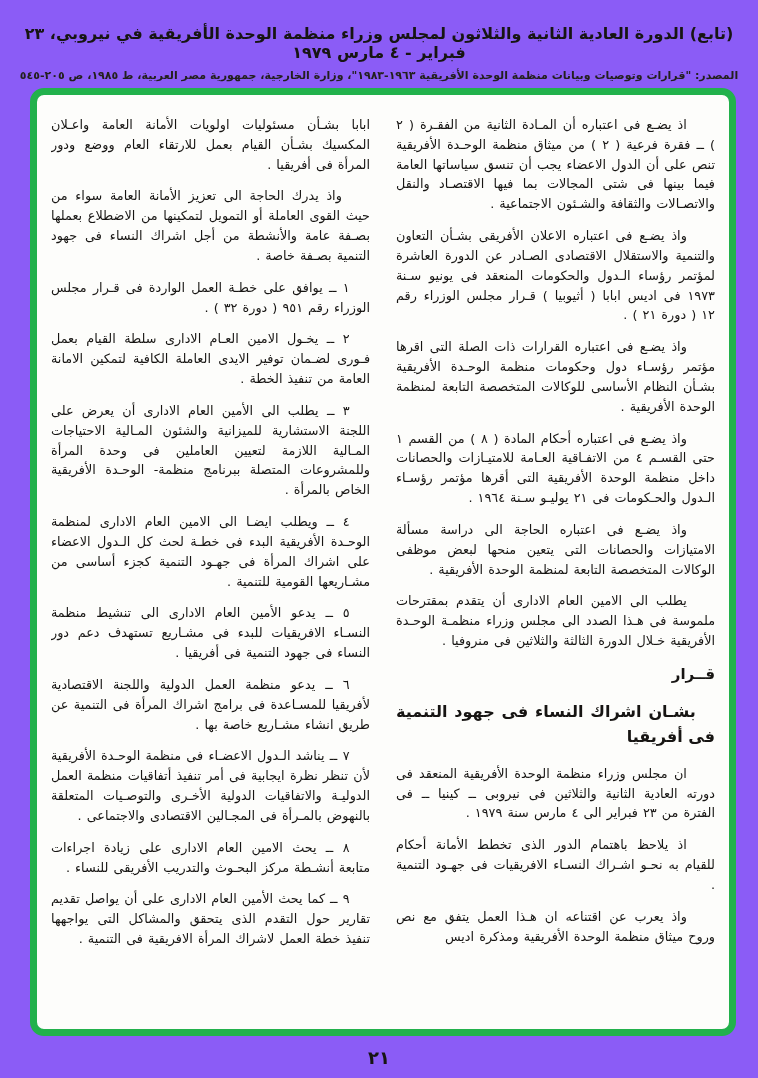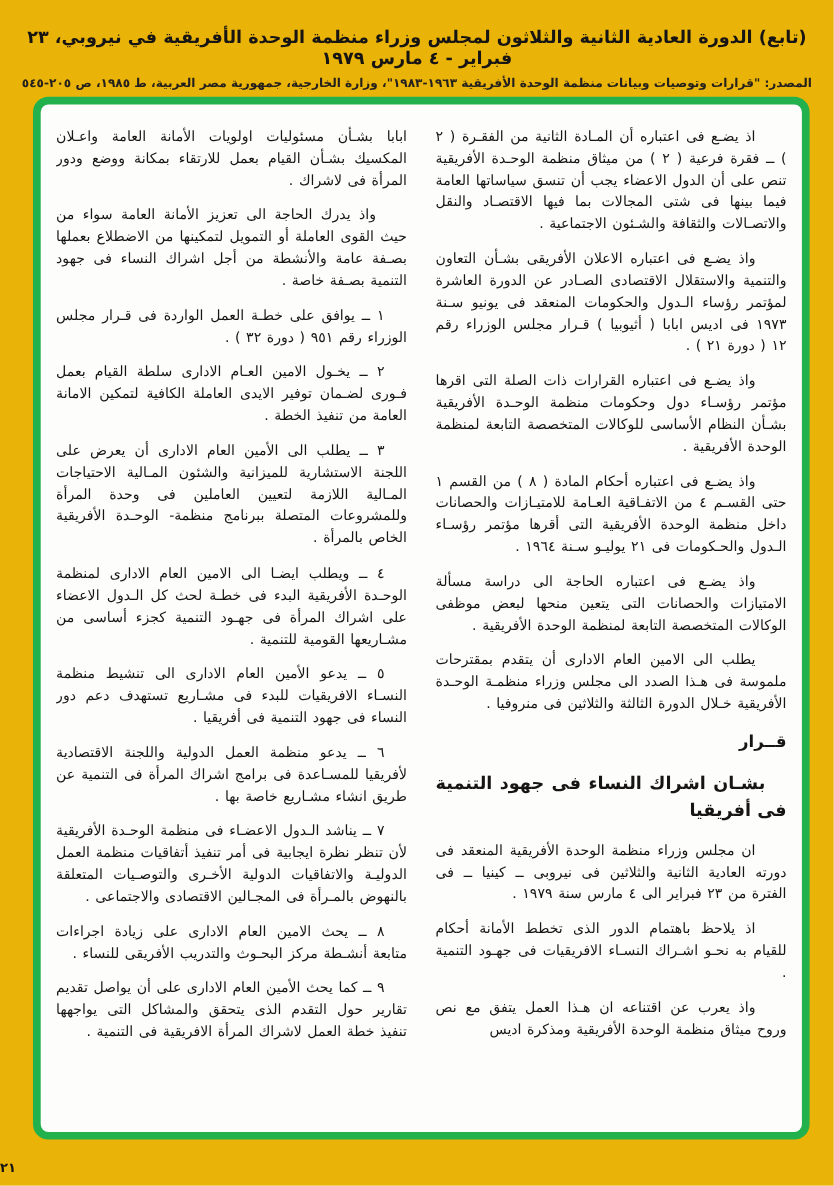--- a/index.html
+++ b/index.html
@@ -5,21 +5,21 @@
   html, body {
     margin: 0; padding: 0;
     background: #f6f6f4;
     font-family: "DejaVu Sans", sans-serif;
     color: #171513;
   }
   .page {
     position: relative;
     width: 758px; height: 1078px;
     margin: 0 auto;
-    background: #eab308;
+    background: #8b5cf6;
     overflow: hidden;
   }
   
   .header {
     direction: rtl;
     text-align: center;
     padding-top: 24px;
   }
   .header-line1 {
     font-size: 16px;
@@ -85,23 +85,23 @@
     font-weight: bold;
     font-size: 16px;
     margin: 0 0 14px 0;
     text-indent: 1.2em;
   }
   
   .footer {
     position: absolute;
     left: 0; bottom: 10px;
     width: 100%;
-    text-align: left;
+    text-align: center;
     font-weight: bold;
-    font-size: 12px;
+    font-size: 18px;
   }
 </style>
 </head>
 <body>
 
 <div class="page">
 
   <div class="header">
     <div class="header-line1">(تابع) الدورة العادية الثانية والثلاثون لمجلس وزراء منظمة الوحدة الأفريقية في نيروبي، ٢٣ فبراير - ٤ مارس ١٩٧٩</div>
     <div class="header-line2">المصدر: "قرارات وتوصيات وبيانات منظمة الوحدة الأفريقية ١٩٦٣-١٩٨٣"، وزارة الخارجية، جمهورية مصر العربية، ط ١٩٨٥، ص ٢٠٥-٥٤٥</div>
@@ -127,21 +127,21 @@
 
         <div>
             <p class="para">ان مجلس وزراء منظمة الوحدة الأفريقية المنعقد فى دورته العادية الثانية والثلاثين فى نيروبى ــ كينيا ــ فى الفترة من ٢٣ فبراير الى ٤ مارس سنة ١٩٧٩ .</p>
             <p class="para">اذ يلاحظ باهتمام الدور الذى تخطط الأمانة أحكام للقيام به نحـو اشـراك النسـاء الافريقيات فى جهـود التنمية .</p>
             <p class="para">واذ يعرب عن اقتناعه ان هـذا العمل يتفق مع نص وروح ميثاق منظمة الوحدة الأفريقية ومذكرة اديس</p>
           </div>
       </div>
 
       <div class="col">
         <div class="cont-paras">
-            <p class="para">ابابا بشـأن مسئوليات اولويات الأمانة العامة واعـلان المكسيك بشـأن القيام بعمل للارتقاء بمكانة ووضع ودور المرأة فى لاشراك .</p>
+            <p class="para">ابابا بشـأن مسئوليات اولويات الأمانة العامة واعـلان المكسيك بشـأن القيام بعمل للارتقاء العام ووضع ودور المرأة فى أفريقيا .</p>
             <p class="para">واذ يدرك الحاجة الى تعزيز الأمانة العامة سواء من حيث القوى العاملة أو التمويل لتمكينها من الاضطلاع بعملها بصـفة عامة والأنشطة من أجل اشراك النساء فى جهود التنمية بصـفة خاصة .</p>
           </div>
 
         <div class="numbered-items">
             <p class="para">١ ــ يوافق على خطـة العمل الواردة فى قـرار مجلس الوزراء رقم ٩٥١ ( دورة ٣٢ ) .</p>
             <p class="para">٢ ــ يخـول الامين العـام الادارى سلطة القيام بعمل فـورى لضـمان توفير الايدى العاملة الكافية لتمكين الامانة العامة من تنفيذ الخطة .</p>
             <p class="para">٣ ــ يطلب الى الأمين العام الادارى أن يعرض على اللجنة الاستشارية للميزانية والشئون المـالية الاحتياجات المـالية اللازمة لتعيين العاملين فى وحدة المرأة وللمشروعات المتصلة ببرنامج منظمة- الوحـدة الأفريقية الخاص بالمرأة .</p>
             <p class="para">٤ ــ ويطلب ايضـا الى الامين العام الادارى لمنظمة الوحـدة الأفريقية البدء فى خطـة لحث كل الـدول الاعضاء على اشراك المرأة فى جهـود التنمية كجزء أساسى من مشـاريعها القومية للتنمية .</p>
             <p class="para">٥ ــ يدعو الأمين العام الادارى الى تنشيط منظمة النسـاء الافريقيات للبدء فى مشـاريع تستهدف دعم دور النساء فى جهود التنمية فى أفريقيا .</p>
             <p class="para">٦ ــ يدعو منظمة العمل الدولية واللجنة الاقتصادية لأفريقيا للمسـاعدة فى برامج اشراك المرأة فى التنمية عن طريق انشاء مشـاريع خاصة بها .</p>

